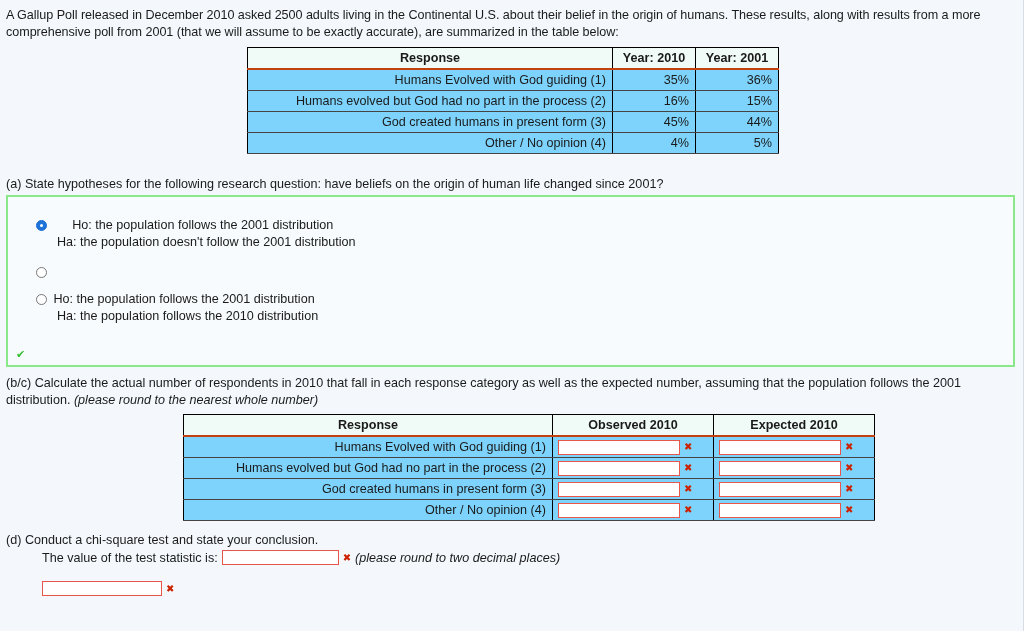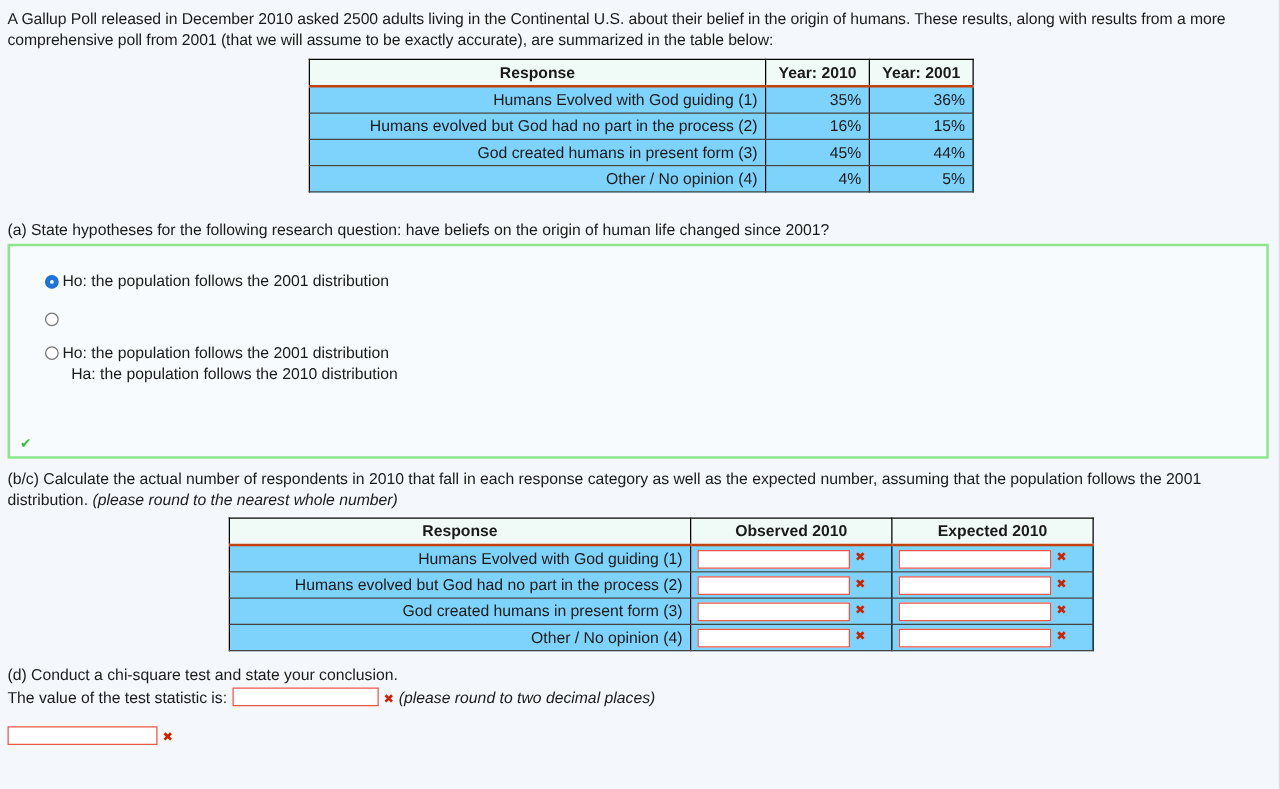--- a/index.html
+++ b/index.html
@@ -115,20 +115,21 @@
     content: "";
     position: absolute;
     left: 3px; top: 3px;
     width: 3px; height: 3px;
     border-radius: 50%;
     background: #fff;
   }
   .opt-lines {
     line-height: 17px;
     font-size: 12.6px;
+    text-align: center;
   }
   .opt-lines .l2 { padding-left: 7px; }
   .checkmark {
     position: absolute;
     left: 8px;
     bottom: 5px;
     color: #35c035;
     font-size: 11px;
     line-height: 11px;
     font-family: "DejaVu Sans", sans-serif;
@@ -179,23 +180,24 @@
   }
 
   
   .qd-text {
     margin: 10px 0 0 0;
     font-size: 12.6px;
     line-height: 18px;
   }
   .line-row {
     display: flex;
-    align-items: flex-end;
+    align-items: center;
     font-size: 12.6px;
     margin-top: 1px;
+    margin-left: 36px;
   }
   .line-row .lbl { margin-right: 4px; }
   input.w-stat { width: 117px; }
   input.w-df { width: 120px; }
   .hint {
     font-style: italic;
     margin-left: 4px;
     font-size: 12.6px;
   }
   .df-row { margin-top: 16px; }
@@ -240,20 +242,21 @@
   </div>
 
   <div class="qa-text">(a) State hypotheses for the following research question: have beliefs on the origin of human life changed since 2001?</div>
 
   <div class="green-box">
 
     <div class="opt opt-first">
       <span class="radio checked"></span>
       <span class="opt-lines">
         <span class="l1">Ho: the population follows the 2001 distribution</span><br>
+        <span class="l2">Ha: the population doesn't follow the 2001 distribution</span>
       </span>
     </div>
 
     <div class="opt opt-mid">
       <span class="radio"></span>
     </div>
 
     <div class="opt opt-mid">
       <span class="radio"></span>
       <span class="opt-lines">

